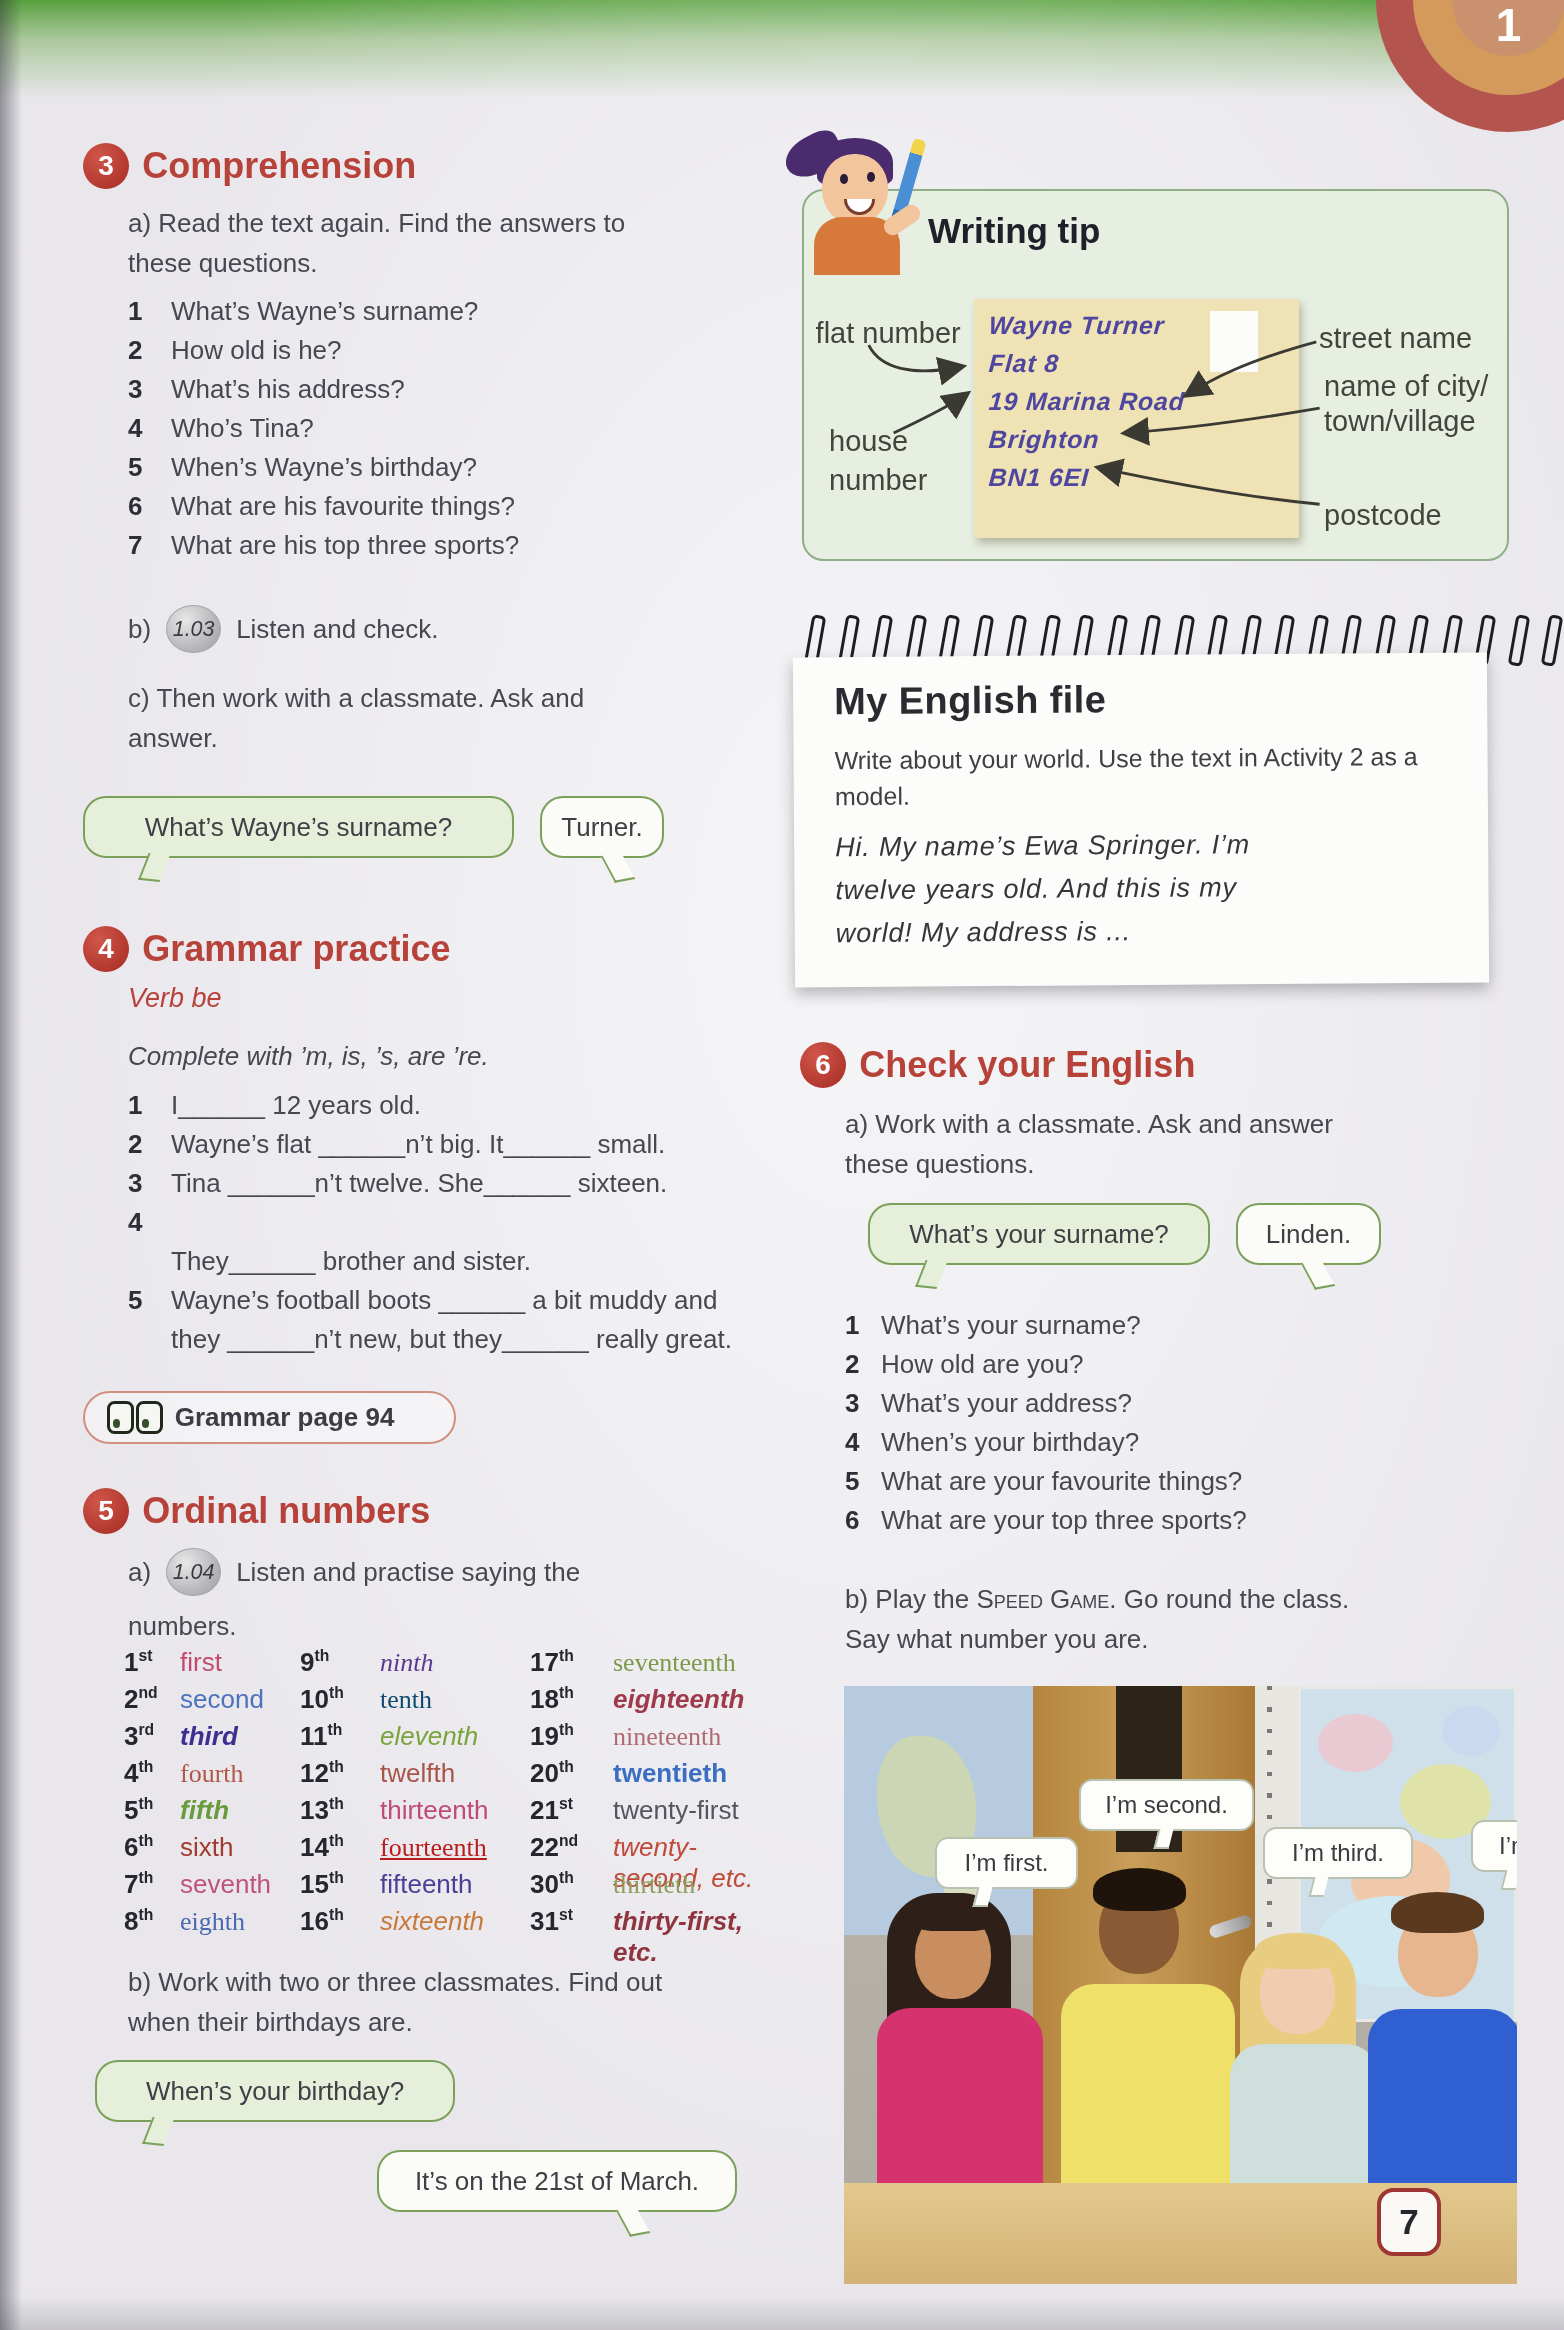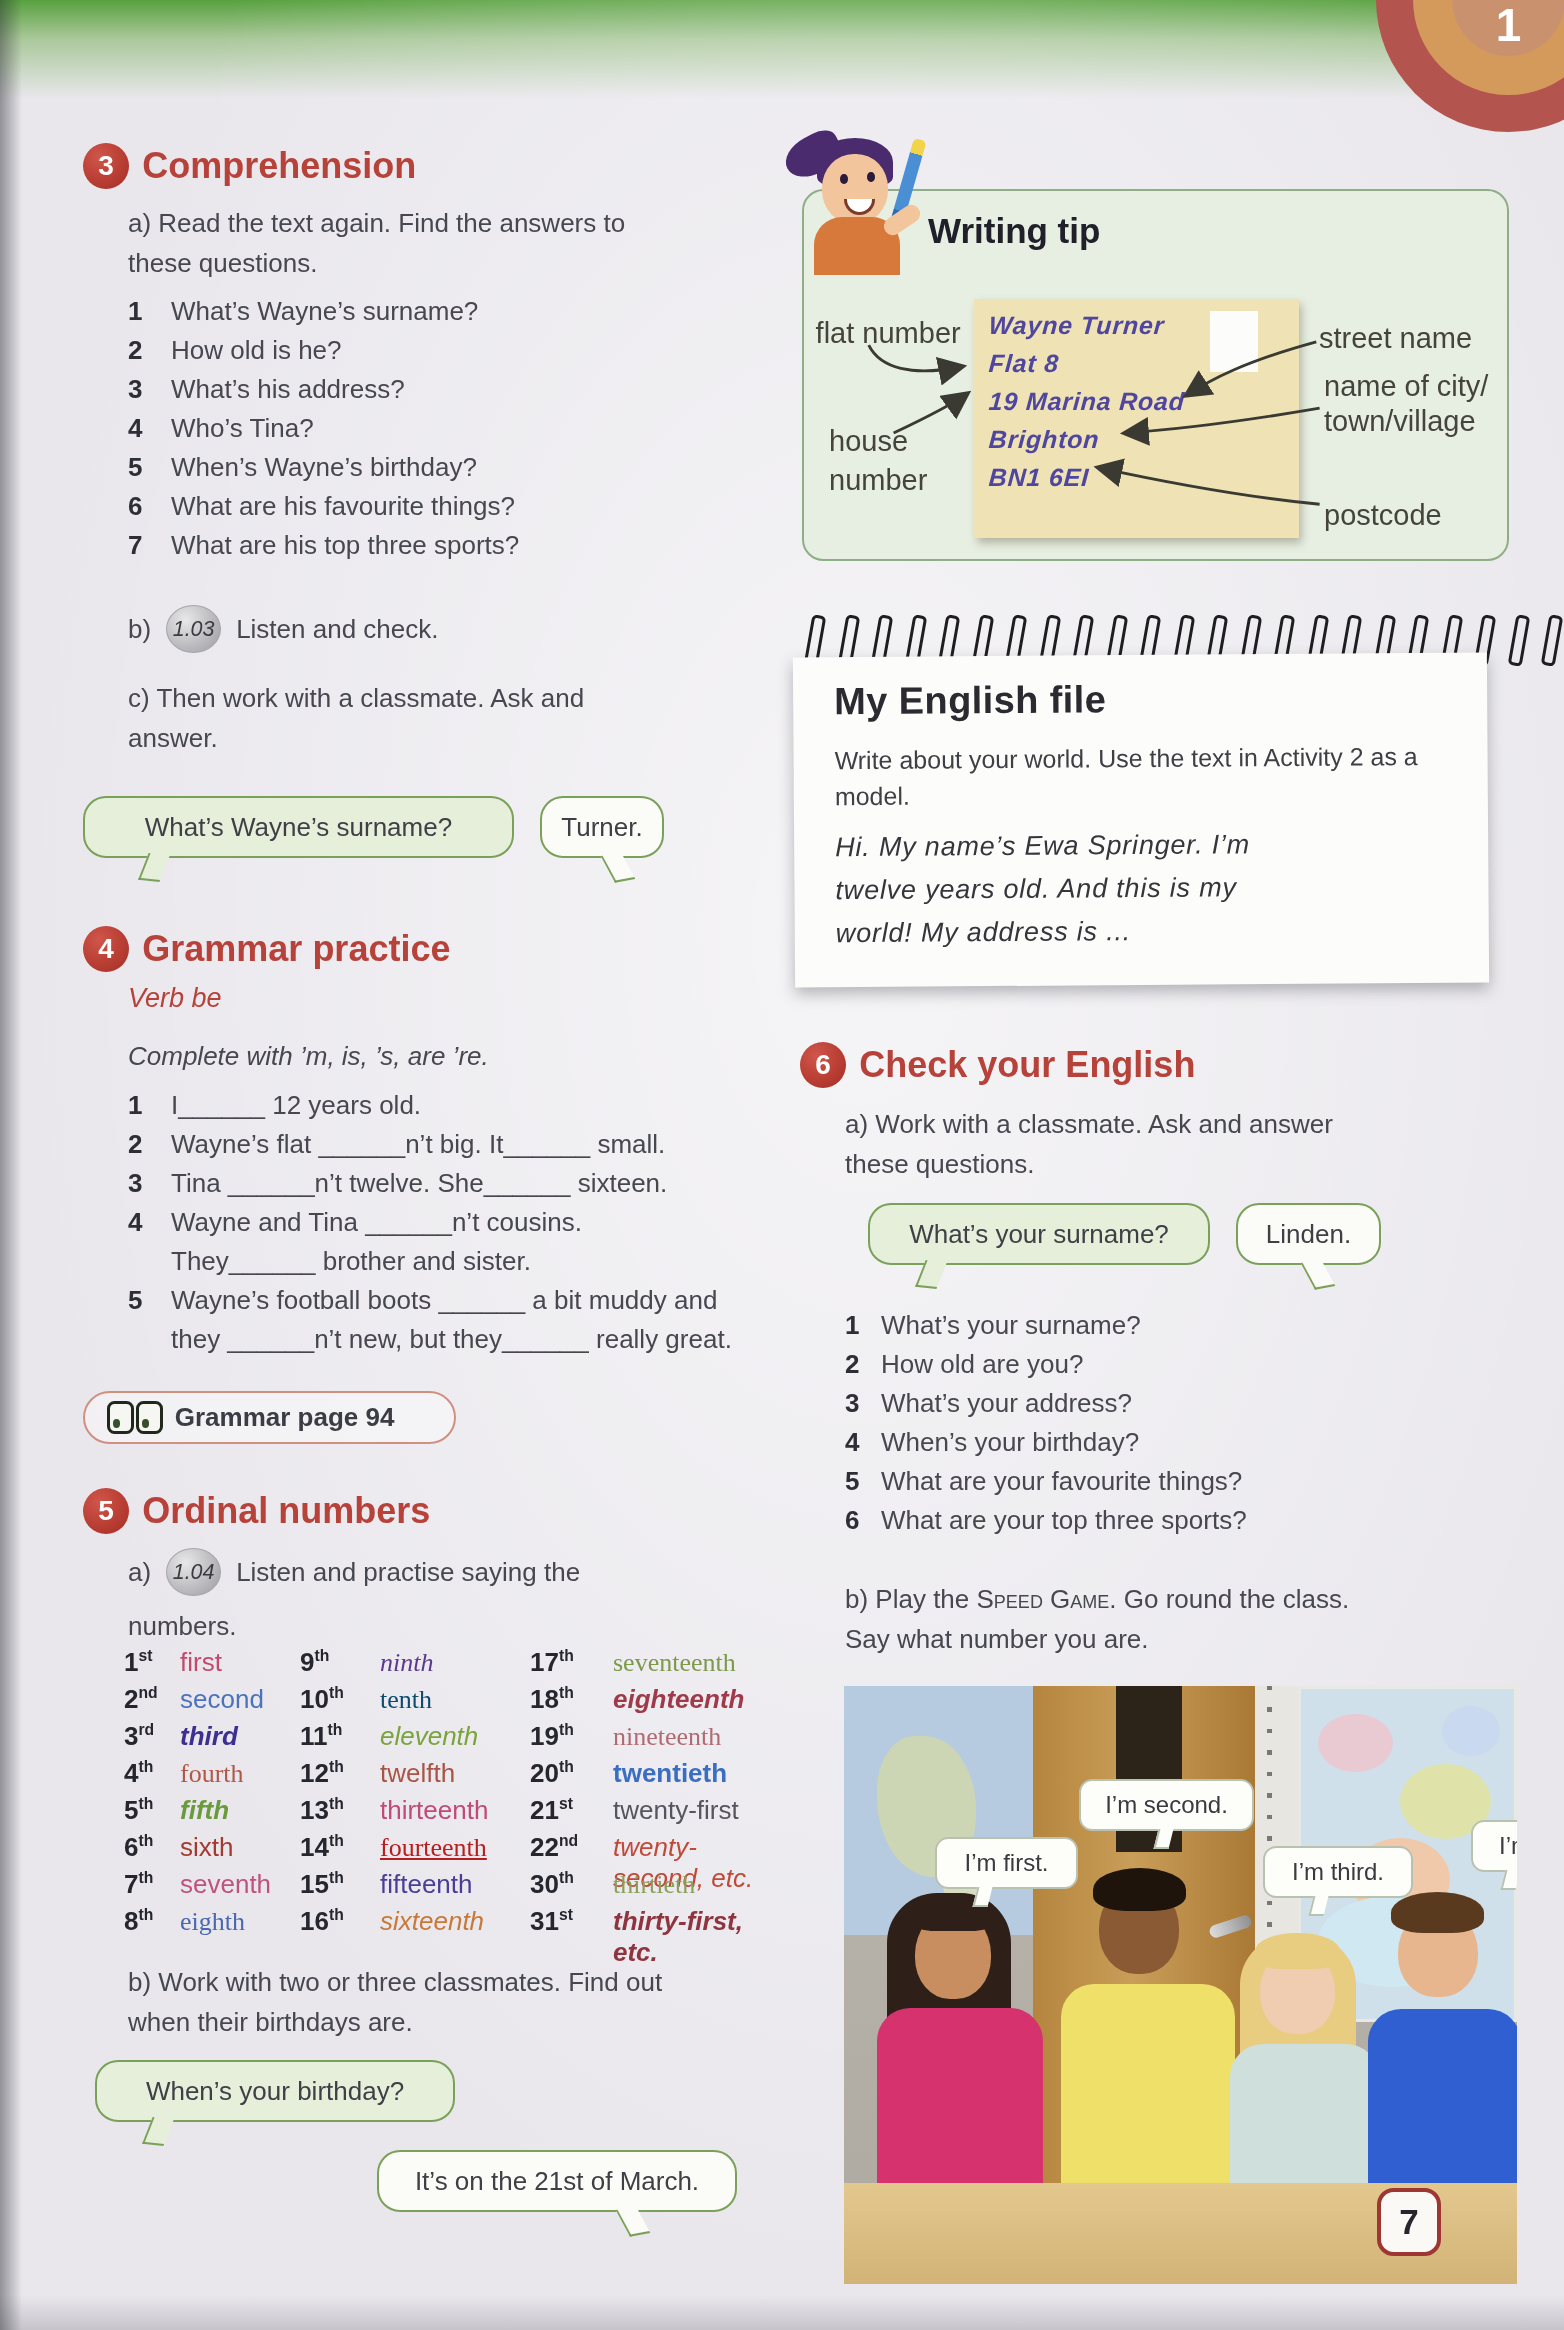--- a/index.html
+++ b/index.html
@@ -191,21 +191,20 @@
   <div class="qrow">
       <span class="qnum">2</span>
       <span>Wayne’s flat ______n’t big. It______ small.</span>
     </div>
   <div class="qrow">
       <span class="qnum">3</span>
       <span>Tina ______n’t twelve. She______ sixteen.</span>
     </div>
   <div class="qrow">
       <span class="qnum">4</span>
-      <span>Wayne and Tina ______n’t cousins.</span>
     </div>
   <div class="qrow">
       <span class="qnum"></span>
       <span>They______ brother and sister.</span>
     </div>
   <div class="qrow">
       <span class="qnum">5</span>
       <span>Wayne’s football boots ______ a bit muddy and</span>
     </div>
   <div class="qrow">
@@ -527,21 +526,21 @@
   <div class="abs desk"></div>
 
   <div class="abs pbubble" style="left:91px;top:151px;width:139px;height:48px;">
     <span>I’m first.</span>
     <span class="abs ptail" style="left:38px;bottom:-20px;transform:skewX(-14deg);"></span>
   </div>
   <div class="abs pbubble" style="left:235px;top:93px;width:171px;height:48px;">
     <span>I’m second.</span>
     <span class="abs ptail" style="left:75px;bottom:-20px;transform:skewX(-14deg);"></span>
   </div>
-  <div class="abs pbubble" style="left:419px;top:160px;width:146px;height:48px;">
+  <div class="abs pbubble" style="left:419px;top:141px;width:146px;height:48px;">
     <span>I’m third.</span>
     <span class="abs ptail" style="left:46px;bottom:-20px;transform:skewX(-14deg);"></span>
   </div>
   <div class="abs pbubble" style="left:582px;top:134px;width:108px;height:48px;border-right:none;border-radius:13.3px 0 0 13.3px;margin-left:45px;">
     <span>I’m…</span>
     <span class="abs ptail" style="left:30px;bottom:-20px;transform:skewX(-14deg);"></span>
   </div>
 </div>
 
 <div class="abs page-badge" style="left:1377px;top:2188px;width:56px;height:60px;">7</div>

